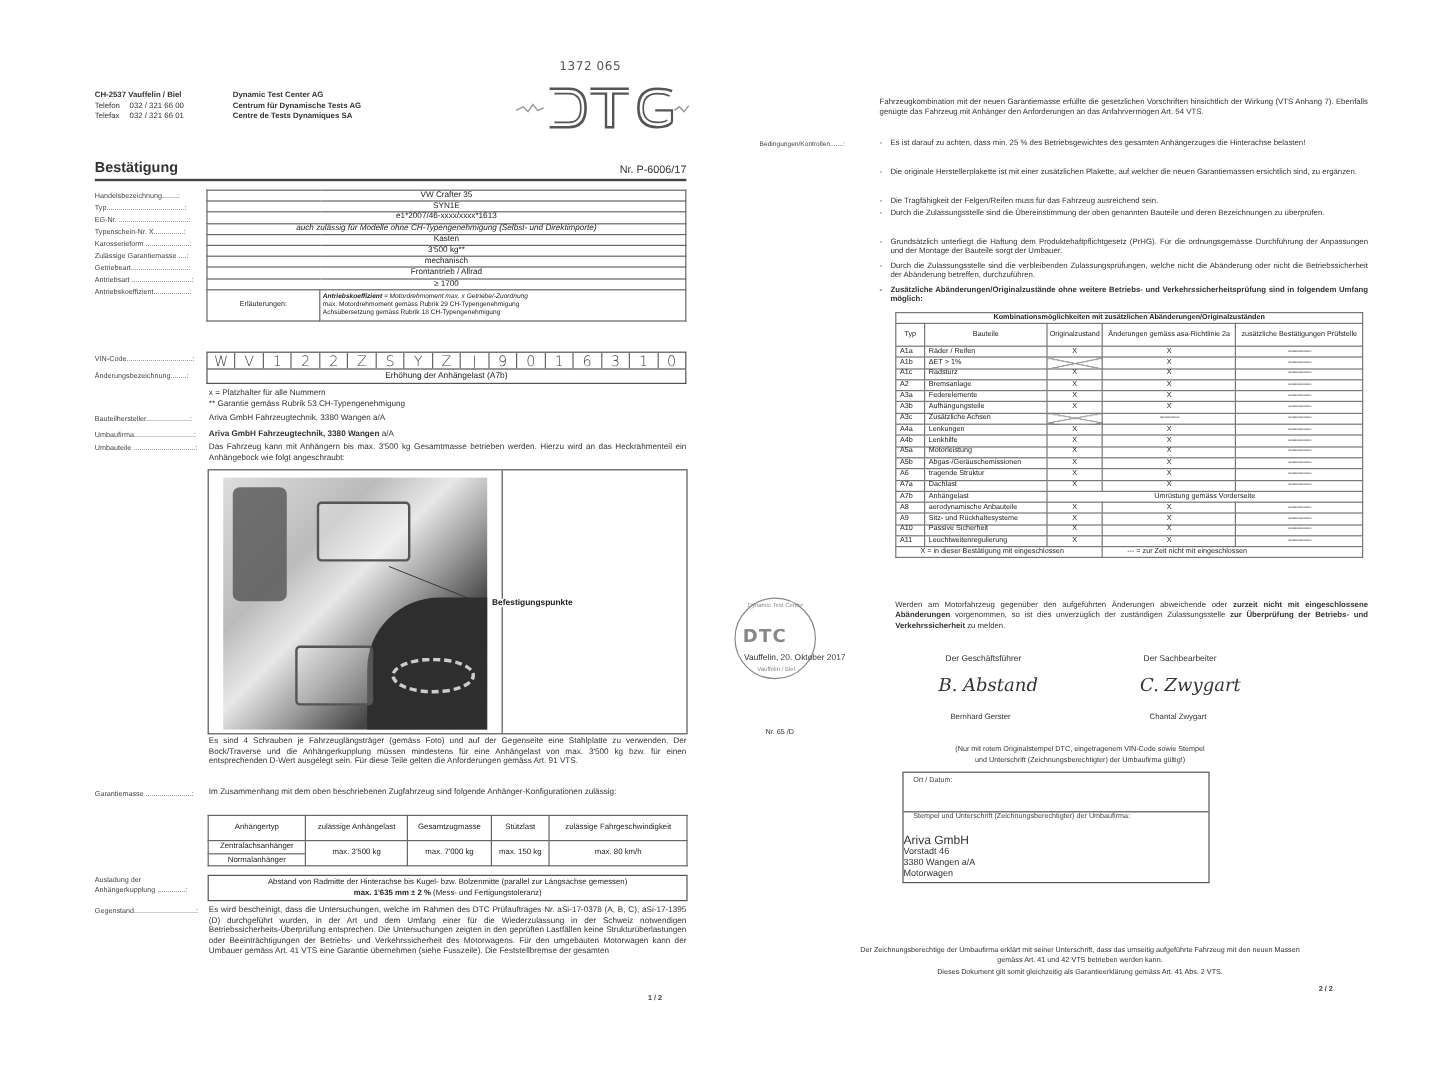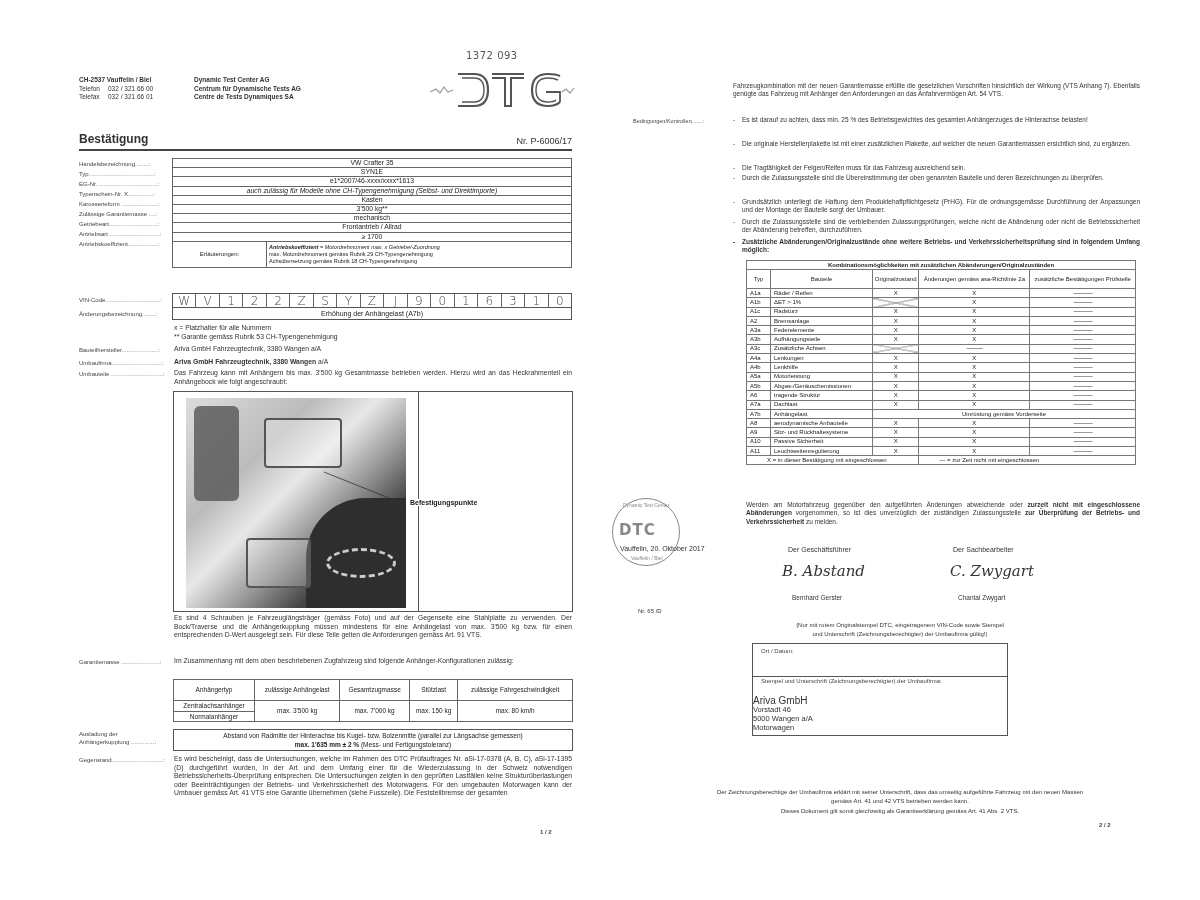--- a/index.html
+++ b/index.html
@@ -111,21 +111,21 @@
         <span>032 / 321 66 01</span>
       </div>
   </div>
 
   <div class="company">
     <div>Dynamic Test Center AG</div>
     <div>Centrum für Dynamische Tests AG</div>
     <div>Centre de Tests Dynamiques SA</div>
   </div>
 
-  <div class="handnum">1372 093</div>
+  <div class="handnum">1372 065</div>
 
   <svg class="logo" viewBox="0 0 150 52">
     <path d="M2 30 l6 -3 l4 4 l4 -6 l4 5 l5 -2" stroke="#999" stroke-width="1.2" fill="none"></path>
     <path d="M30 12 h16 q14 0 14 16 q0 16 -14 16 h-16" stroke="#555" stroke-width="2.2" fill="none"></path>
     <path d="M34 16 h12 q10 0 10 12 q0 12 -10 12 h-12" stroke="#555" stroke-width="1.4" fill="none"></path>
     <path d="M64 12 h32 M64 16 h13 v28 h6 v-28 h13" stroke="#555" stroke-width="2" fill="none"></path>
     <path d="M132 14 q-4 -2 -12 -2 q-16 0 -16 16 q0 16 16 16 q8 0 12 -4" stroke="#555" stroke-width="2.2" fill="none"></path>
     <path d="M130 18 q-4 -2 -10 -2 q-12 0 -12 12 q0 12 12 12 q6 0 8 -2" stroke="#555" stroke-width="1.4" fill="none"></path>
     <path d="M118 30 h14 v10" stroke="#555" stroke-width="1.8" fill="none"></path>
     <path d="M134 30 l4 -3 l4 4 l4 -5" stroke="#999" stroke-width="1.2" fill="none"></path>
@@ -459,21 +459,21 @@
   <div class="p2" style="top:621px;left:0;width:600px;text-align:center;font-size:6px;">(Nur mit rotem Originalstempel DTC, eingetragenem VIN-Code sowie Stempel</div>
   <div class="p2" style="top:630px;left:0;width:600px;text-align:center;font-size:6px;">und Unterschrift (Zeichnungsberechtigter) der Umbaufirma gültig!)</div>
 
   <div class="stamp-box" style="left:152px;">
     <div class="ort-lbl">Ort / Datum:</div>
     <div class="divider"></div>
     <div class="st-lbl">Stempel und Unterschrift (Zeichnungsberechtigter) der Umbaufirma:</div>
     <div class="firm">
       <div class="big">Ariva GmbH</div>
       <div>Vorstadt 46</div>
-      <div>5000 Wangen a/A</div>
+      <div>3380 Wangen a/A</div>
       <div>Motorwagen</div>
     </div>
   </div>
 
   <div class="p2" style="top:788px;left:0;width:600px;text-align:center;font-size:6px;">Der Zeichnungsberechtige der Umbaufirma erklärt mit seiner Unterschrift, dass das umseitig aufgeführte Fahrzeug mit den neuen Massen</div>
   <div class="p2" style="top:797px;left:0;width:600px;text-align:center;font-size:6px;">gemäss Art. 41 und 42 VTS betrieben werden kann.</div>
   <div class="p2" style="top:807px;left:0;width:600px;text-align:center;font-size:6px;">Dieses Dokument gilt somit gleichzeitig als Garantieerklärung gemäss Art. 41 Abs. 2 VTS.</div>
 
   <div class="pagenum" style="top:822px;left:499px">2 / 2</div>
 </div>

